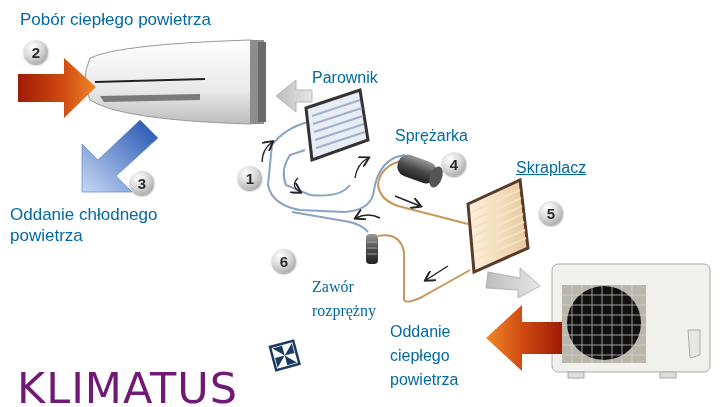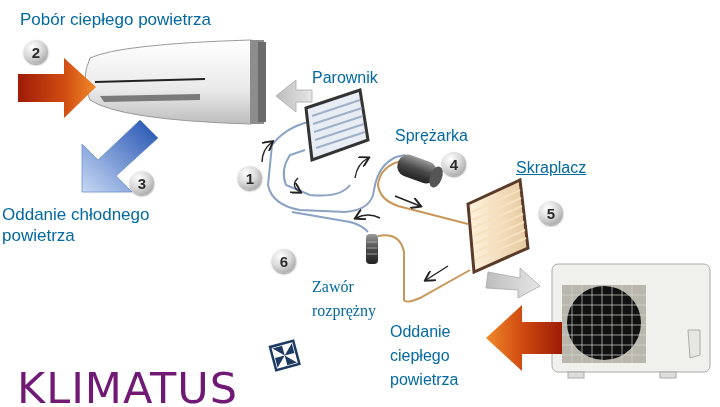--- a/index.html
+++ b/index.html
@@ -162,21 +162,21 @@
 
   <path d="M562,322 L522,322 L522,305 L486,338 L522,371 L522,354 L562,354 Z" fill="url(#warmGrad2)"></path>
 
   <g transform="translate(270,347) rotate(-15)">
     <rect x="0" y="0" width="24" height="24" fill="#ffffff" stroke="#1d3a63" stroke-width="2.5"></rect>
     <path d="M12,12 L2,2 L12,2 Z M12,12 L22,2 L22,12 Z M12,12 L22,22 L12,22 Z M12,12 L2,22 L2,12 Z" fill="#1d3a63"></path>
   </g>
 </svg>
 
 <div class="label" style="left:20px; top:10px; font-size:17px;">Pobór ciepłego powietrza</div>
-<div class="label" style="left:2px; top:204px; font-size:17px; line-height:21px;">Oddanie chłodnego
+<div class="label" style="left:10px; top:204px; font-size:17px; line-height:21px;">Oddanie chłodnego
 powietrza</div>
 <div class="label" style="left:312px; top:68px;">Parownik</div>
 <div class="label" style="left:386px; top:126px;margin-left:9px;">Sprężarka</div>
 <div class="label" style="left:516px; top:158px;text-decoration:underline;">Skraplacz</div>
 <div class="label" style="left:312px; top:275px; line-height:24px;font-family:Liberation Serif, serif;">Zawór
 rozprężny</div>
 <div class="label" style="left:390px; top:320px; line-height:24px;">Oddanie
 ciepłego
 powietrza</div>
 

